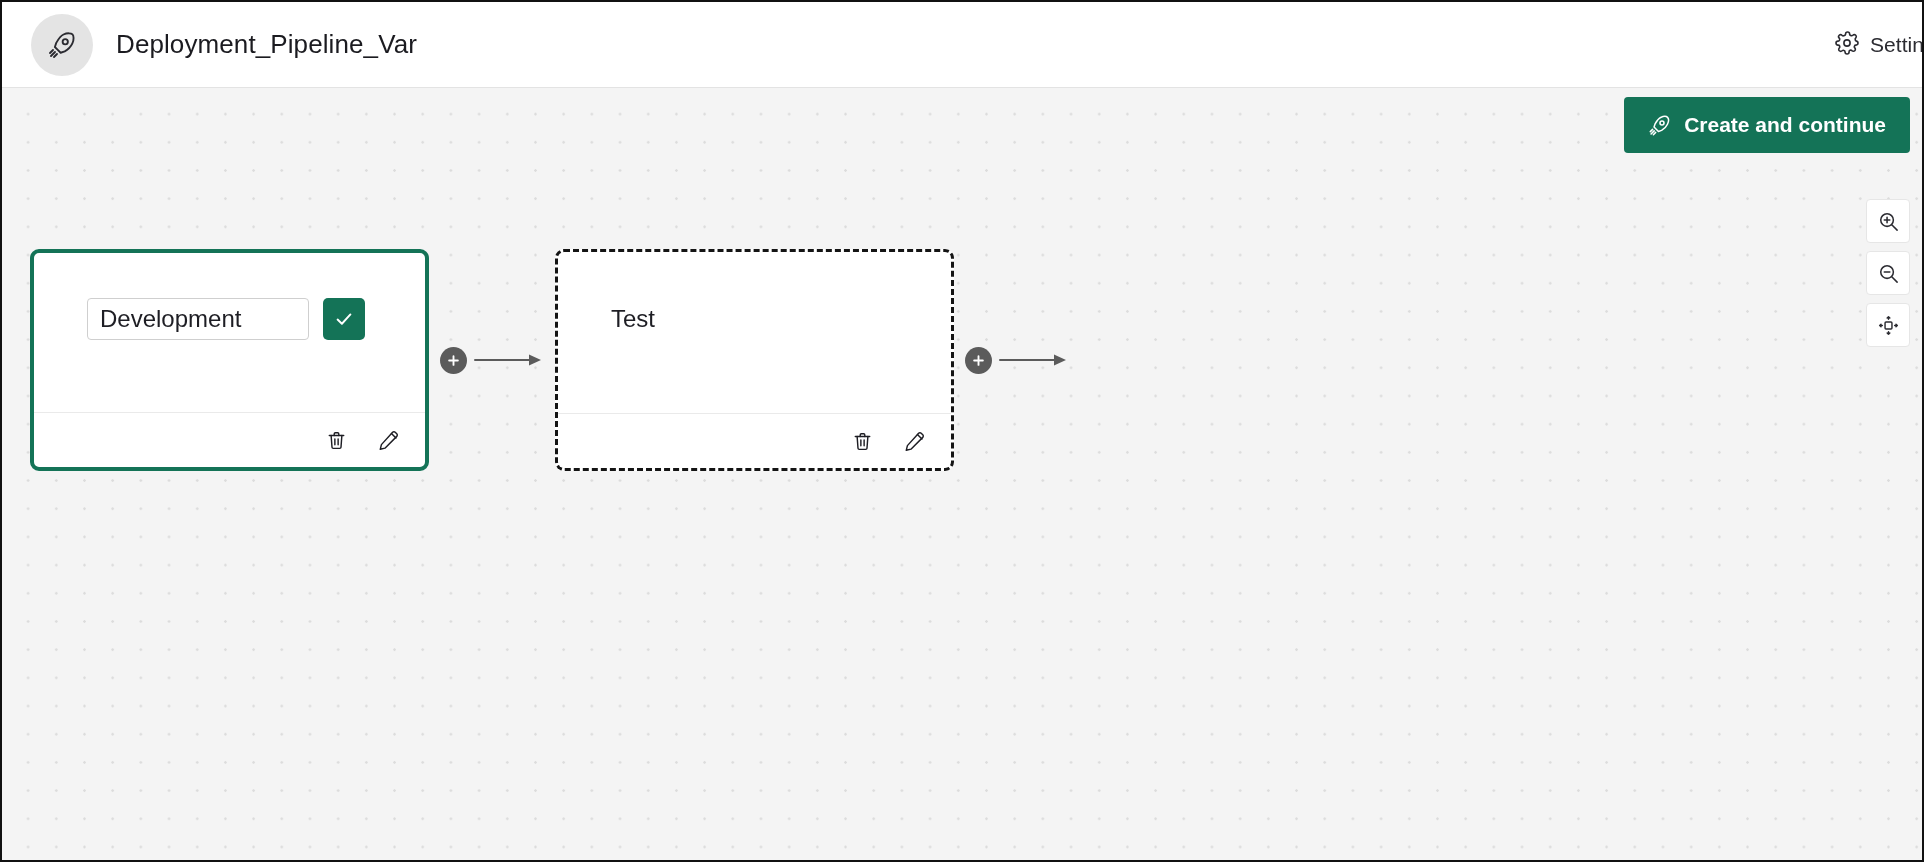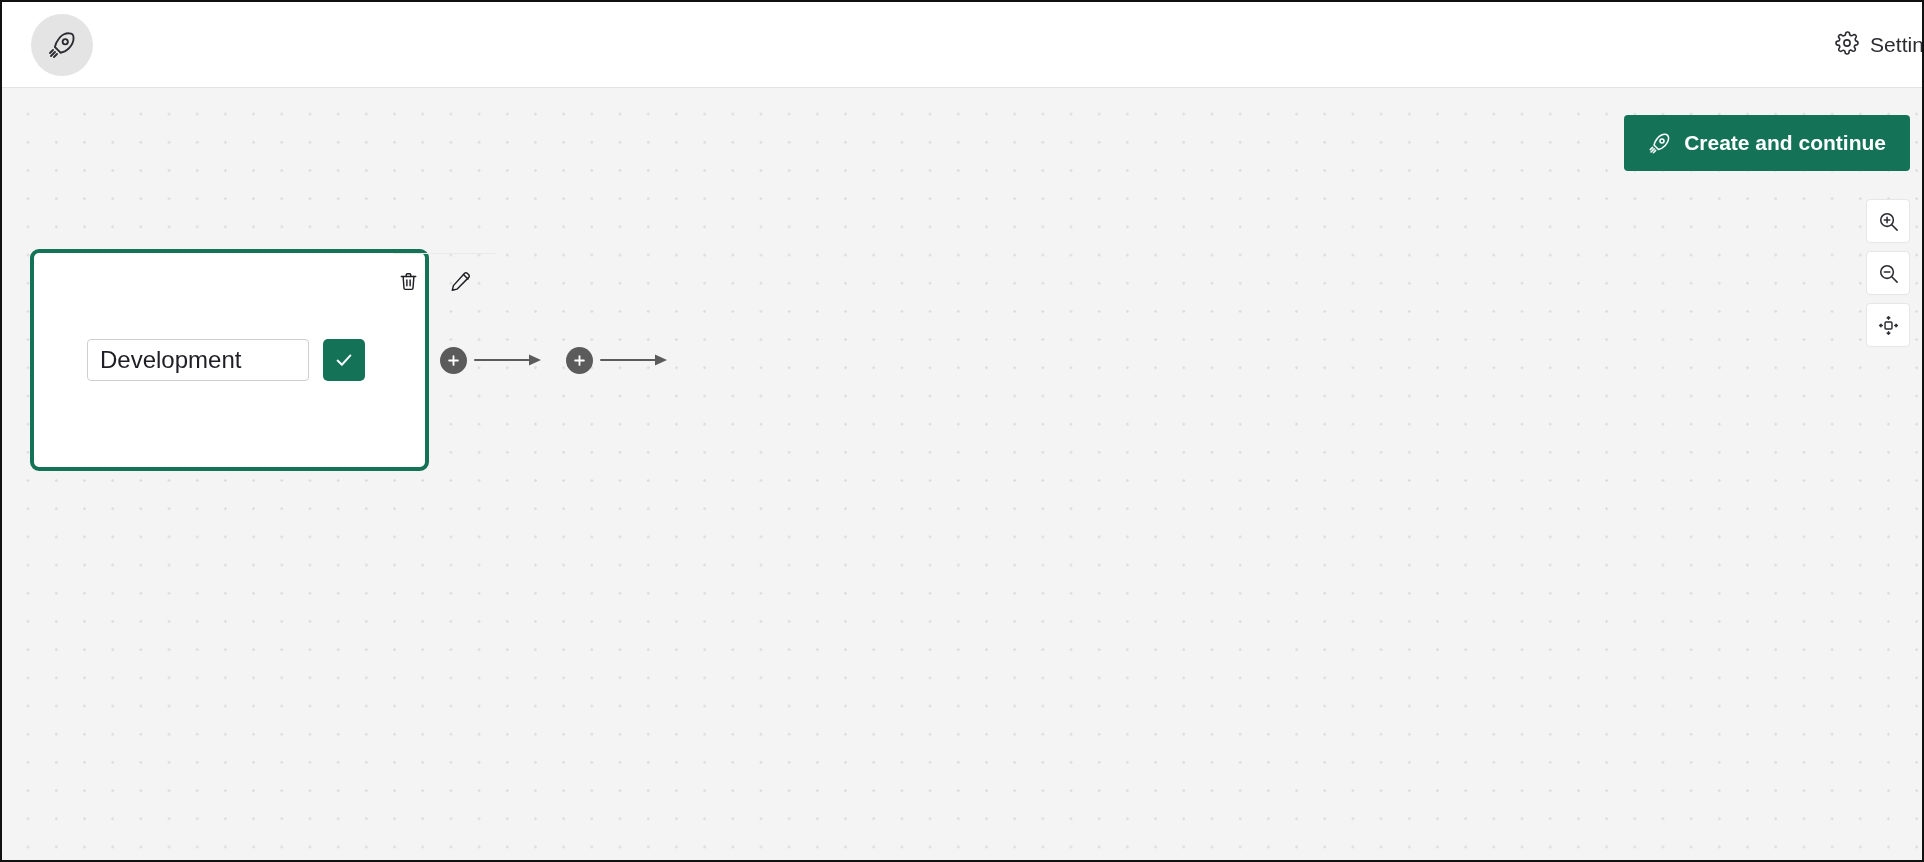--- a/index.html
+++ b/index.html
@@ -83,21 +83,21 @@
     background-color: #f4f4f4;
     background-image: radial-gradient(#dcdcdc 1.3px, transparent 1.4px);
     background-size: 28.2px 28.2px;
     background-position: 12px 12px;
     overflow: hidden;
   }
 
   
   .create-btn {
     position: absolute;
-    top: 27px;
+    top: 9px;
     right: 12px;
     height: 56px;
     background: #147357;
     border: none;
     border-radius: 4px;
     color: #ffffff;
     font-family: "Liberation Sans", sans-serif;
     font-size: 21px;
     font-weight: bold;
     display: flex;
@@ -140,21 +140,21 @@
     align-items: flex-start;
   }
 
   .node {
     position: relative;
     width: 399px;
     height: 222px;
     background: #ffffff;
     border-radius: 9px;
     display: flex;
-    flex-direction: row;
+    flex-direction: column;
     flex: 0 0 auto;
     gap: 28px;
   }
   .node.selected {
     border: 4px solid #147357;
   }
   .node.dashed {
     border: 3px dashed #141414;
   }
 
@@ -258,20 +258,21 @@
     <div class="app-badge">
       <svg width="30" height="30" viewBox="0 0 24 24" fill="none" stroke="#2b2b31" stroke-width="1.5" stroke-linecap="round" stroke-linejoin="round">
         <path d="M13.2 3.6c3-1.4 6.2-1.1 7.2-.1s1.3 4.2-.1 7.2c-1.2 2.6-3.6 5-6.1 6.4l-3.3 1.1-2.3-2.3-2.3-2.3 1.1-3.3C8.8 7.8 10.7 4.8 13.2 3.6z"></path>
         <circle cx="14.6" cy="9.4" r="2.1"></circle>
         <path d="M6.4 17.6 3.2 20.8"></path>
         <path d="M8 19.2 5.6 21.6"></path>
         <path d="M4.8 16 2.4 18.4"></path>
       </svg>
     </div>
 
+    <div class="page-title">Deployment_Pipeline_Var</div>
 
     <div class="header-right">
       <div class="settings-btn">
         <span>
           <svg width="24" height="24" viewBox="0 0 24 24" fill="none" stroke="#2b2b31" stroke-width="1.6" stroke-linecap="round" stroke-linejoin="round">
             <circle cx="12" cy="12" r="3.1"></circle>
             <path d="M19.4 15a1.65 1.65 0 0 0 .33 1.82l.06.06a2 2 0 1 1-2.83 2.83l-.06-.06a1.65 1.65 0 0 0-1.82-.33 1.65 1.65 0 0 0-1 1.51V21a2 2 0 1 1-4 0v-.09A1.65 1.65 0 0 0 9 19.4a1.65 1.65 0 0 0-1.82.33l-.06.06a2 2 0 1 1-2.83-2.83l.06-.06a1.65 1.65 0 0 0 .33-1.82 1.65 1.65 0 0 0-1.51-1H3a2 2 0 1 1 0-4h.09A1.65 1.65 0 0 0 4.6 9a1.65 1.65 0 0 0-.33-1.82l-.06-.06a2 2 0 1 1 2.83-2.83l.06.06A1.65 1.65 0 0 0 9 4.6h.09A1.65 1.65 0 0 0 10.6 3.09V3a2 2 0 1 1 4 0v.09A1.65 1.65 0 0 0 16 4.6a1.65 1.65 0 0 0 1.82-.33l.06-.06a2 2 0 1 1 2.83 2.83l-.06.06A1.65 1.65 0 0 0 20.32 9v.09a1.65 1.65 0 0 0 1.51 1H21a2 2 0 1 1 0 4h-.09a1.65 1.65 0 0 0-1.51 1z"></path>
           </svg>
         </span>
         <span class="settings-label">Settings</span>
@@ -368,20 +369,45 @@
               <path d="M12 5v14M5 12h14"></path>
             </svg>
           </span>
         </button>
         <svg class="arrow" width="72" height="16" viewBox="0 0 72 16">
           <path d="M2 8 H58" stroke="#5b5b5b" stroke-width="2" stroke-linecap="round" fill="none"></path>
           <path d="M56 2.5 L68 8 L56 13.5 Z" fill="#5b5b5b"></path>
         </svg>
       </div>
 
+      <div class="node dashed">
+        <div class="node-body">
+          <div class="node-title">Test</div>
+        </div>
+        <div class="node-footer">
+          <button class="icon-btn">
+            <span>
+              <svg width="23" height="23" viewBox="0 0 24 24" fill="none" stroke="#1e1e24" stroke-width="1.5" stroke-linecap="round" stroke-linejoin="round">
+                <path d="M4.5 6.8h15"></path>
+                <path d="M9.6 6.8V5.2a1.2 1.2 0 0 1 1.2-1.2h2.4a1.2 1.2 0 0 1 1.2 1.2v1.6"></path>
+                <path d="M6.4 6.8 7.3 19a1.3 1.3 0 0 0 1.3 1.2h6.8a1.3 1.3 0 0 0 1.3-1.2l.9-12.2"></path>
+                <path d="M10.3 10.4v6M13.7 10.4v6"></path>
+              </svg>
+            </span>
+          </button>
+          <button class="icon-btn">
+            <span>
+              <svg width="23" height="23" viewBox="0 0 24 24" fill="none" stroke="#1e1e24" stroke-width="1.5" stroke-linecap="round" stroke-linejoin="round">
+                <path d="M16.3 3.4a1.9 1.9 0 0 1 2.7 0l1.6 1.6a1.9 1.9 0 0 1 0 2.7L8.3 20 3.4 21.2l1.2-4.9z"></path>
+                <path d="M15.1 4.6 19.8 9.3"></path>
+              </svg>
+            </span>
+          </button>
+        </div>
+      </div>
 
       <div class="connector">
         <button class="add-node-btn">
           <span>
             <svg width="15" height="15" viewBox="0 0 24 24" fill="none" stroke="#ffffff" stroke-width="3" stroke-linecap="round">
               <path d="M12 5v14M5 12h14"></path>
             </svg>
           </span>
         </button>
         <svg class="arrow" width="72" height="16" viewBox="0 0 72 16">

